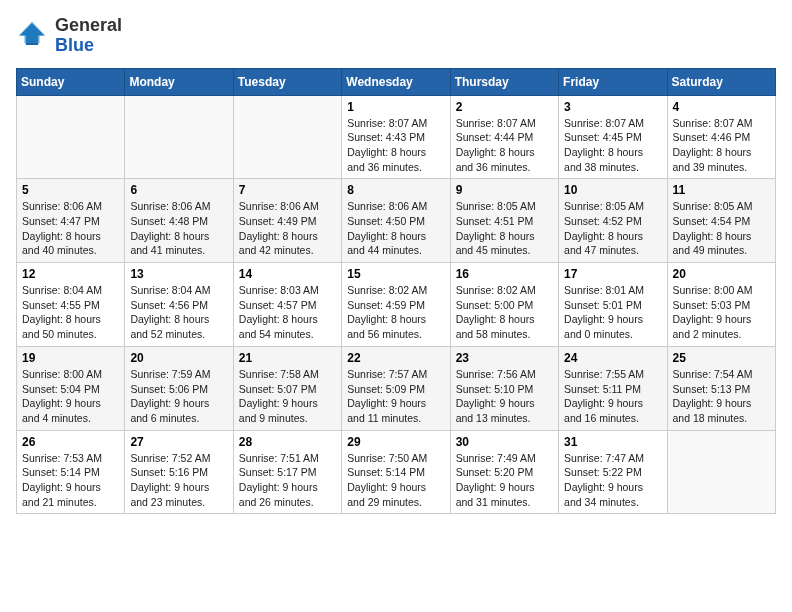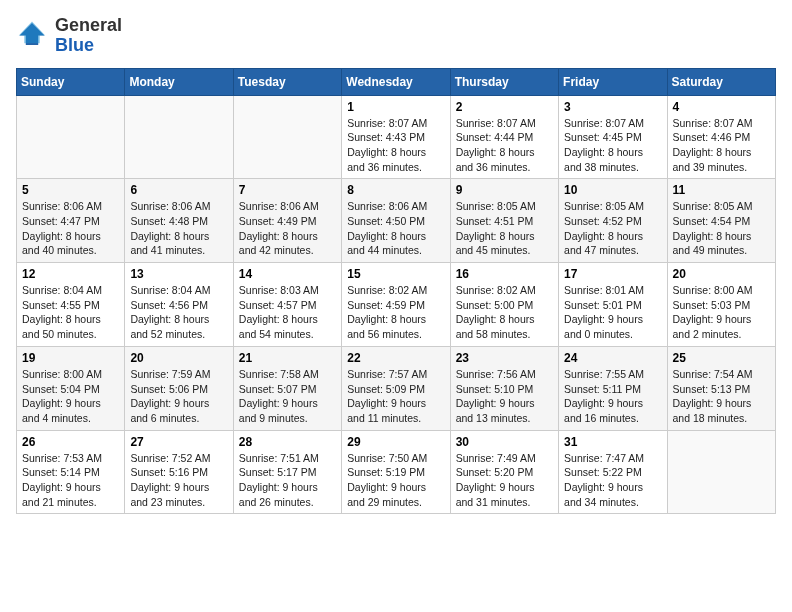--- a/index.html
+++ b/index.html
@@ -324,21 +324,21 @@
         <td>
           <div class="day-num">28</div>
           <div class="day-info" style="white-space: pre-line;">Sunrise: 7:51 AM
 Sunset: 5:17 PM
 Daylight: 9 hours
 and 26 minutes.</div>
         </td>
         <td>
           <div class="day-num">29</div>
           <div class="day-info" style="white-space: pre-line;">Sunrise: 7:50 AM
-Sunset: 5:19 PM
+Sunset: 5:14 PM
 Daylight: 9 hours
 and 29 minutes.</div>
         </td>
         <td>
           <div class="day-num">30</div>
           <div class="day-info" style="white-space: pre-line;">Sunrise: 7:49 AM
 Sunset: 5:20 PM
 Daylight: 9 hours
 and 31 minutes.</div>
         </td>

